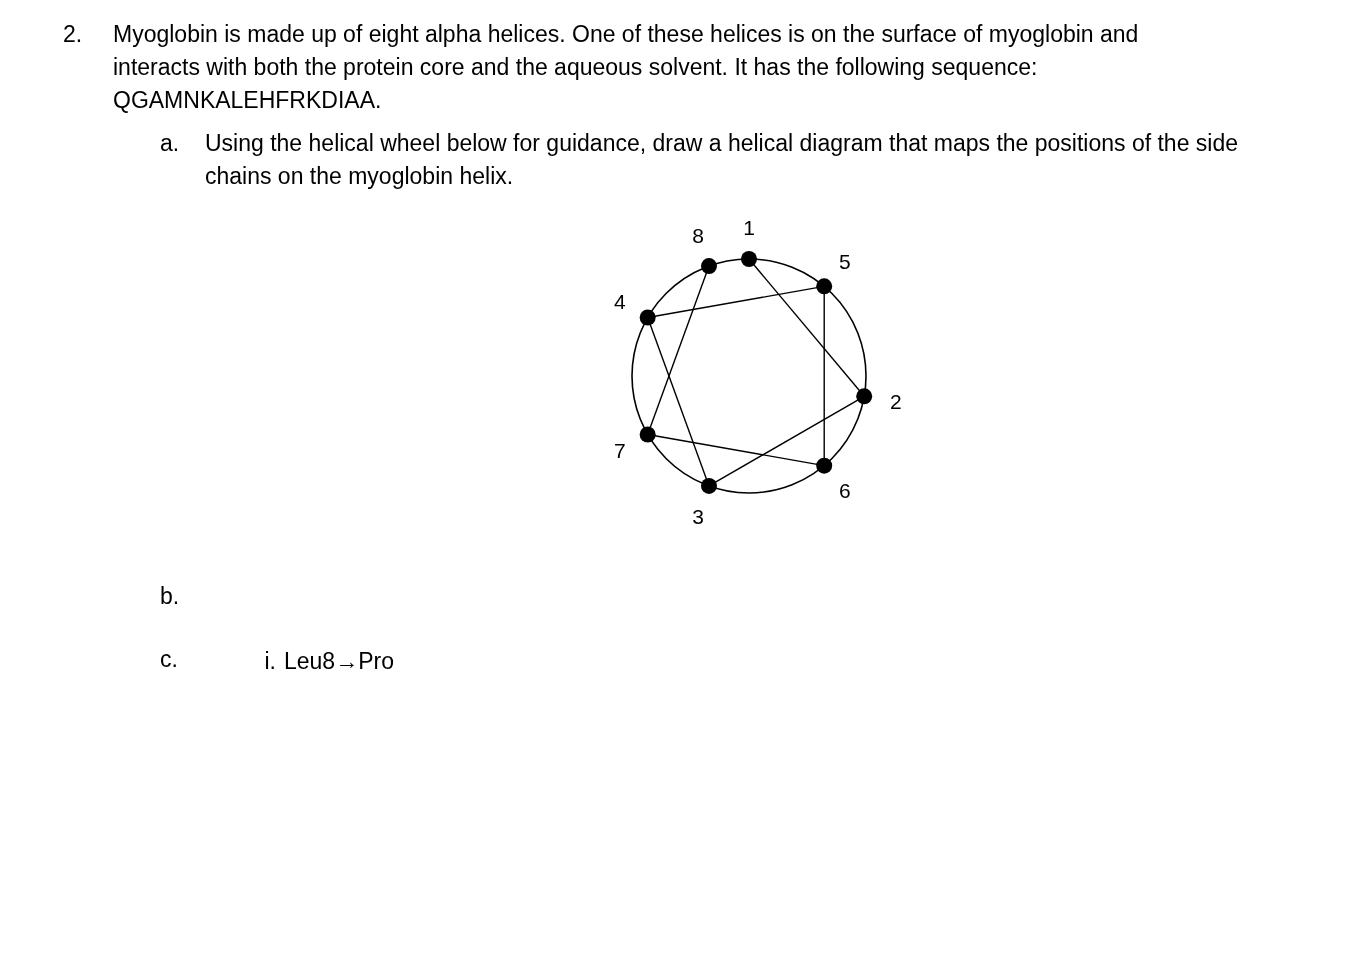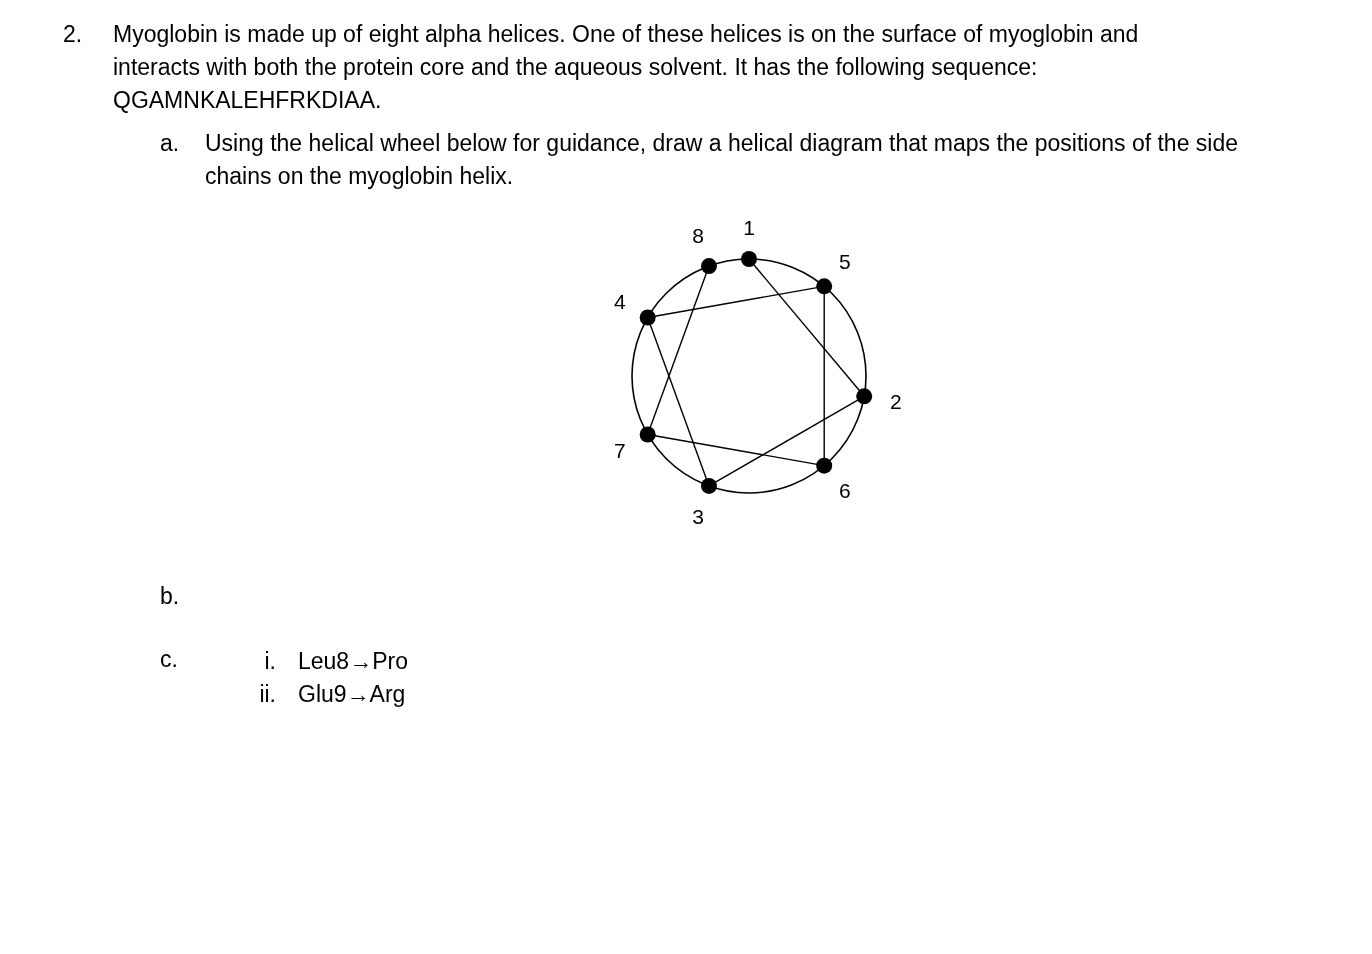--- a/index.html
+++ b/index.html
@@ -41,21 +41,21 @@
     margin: 16px 0 10px 505px;
     width: 362px;
   }
   .sublist { margin-top: 2px; }
   .subrow { display: flex; }
   .subrow .rn {
     width: 71px;
     flex-shrink: 0;
     text-align: right;
   }
-  .subrow .rt { margin-left: 22px; }
+  .subrow .rt { margin-left: 8px; }
 </style>
 </head>
 <body>
 
 <div class="page">
 
   <div class="row">
     <div class="problem-num">2.</div>
     <div class="intro-text">Myoglobin is made up of eight alpha helices.  One of these helices is on the surface of myoglobin and interacts with both the protein core and the aqueous solvent.  It has the following sequence: QGAMNKALEHFRKDIAA.</div>
   </div>
@@ -99,21 +99,17 @@
   </div>
 
   <div class="row part part-c">
     <div class="part-label">c.</div>
     <div class="part-text">
       <div class="sublist">
         <div class="subrow">
           <div class="rn">i.</div>
           <div class="rt">Leu8→Pro</div>
         </div>
-        <div class="subrow">
-          <div class="rn">ii.</div>
-          <div class="rt">Glu9→Arg</div>
-        </div>
       </div>
     </div>
   </div>
 
 </div>
 
 </body></html>

